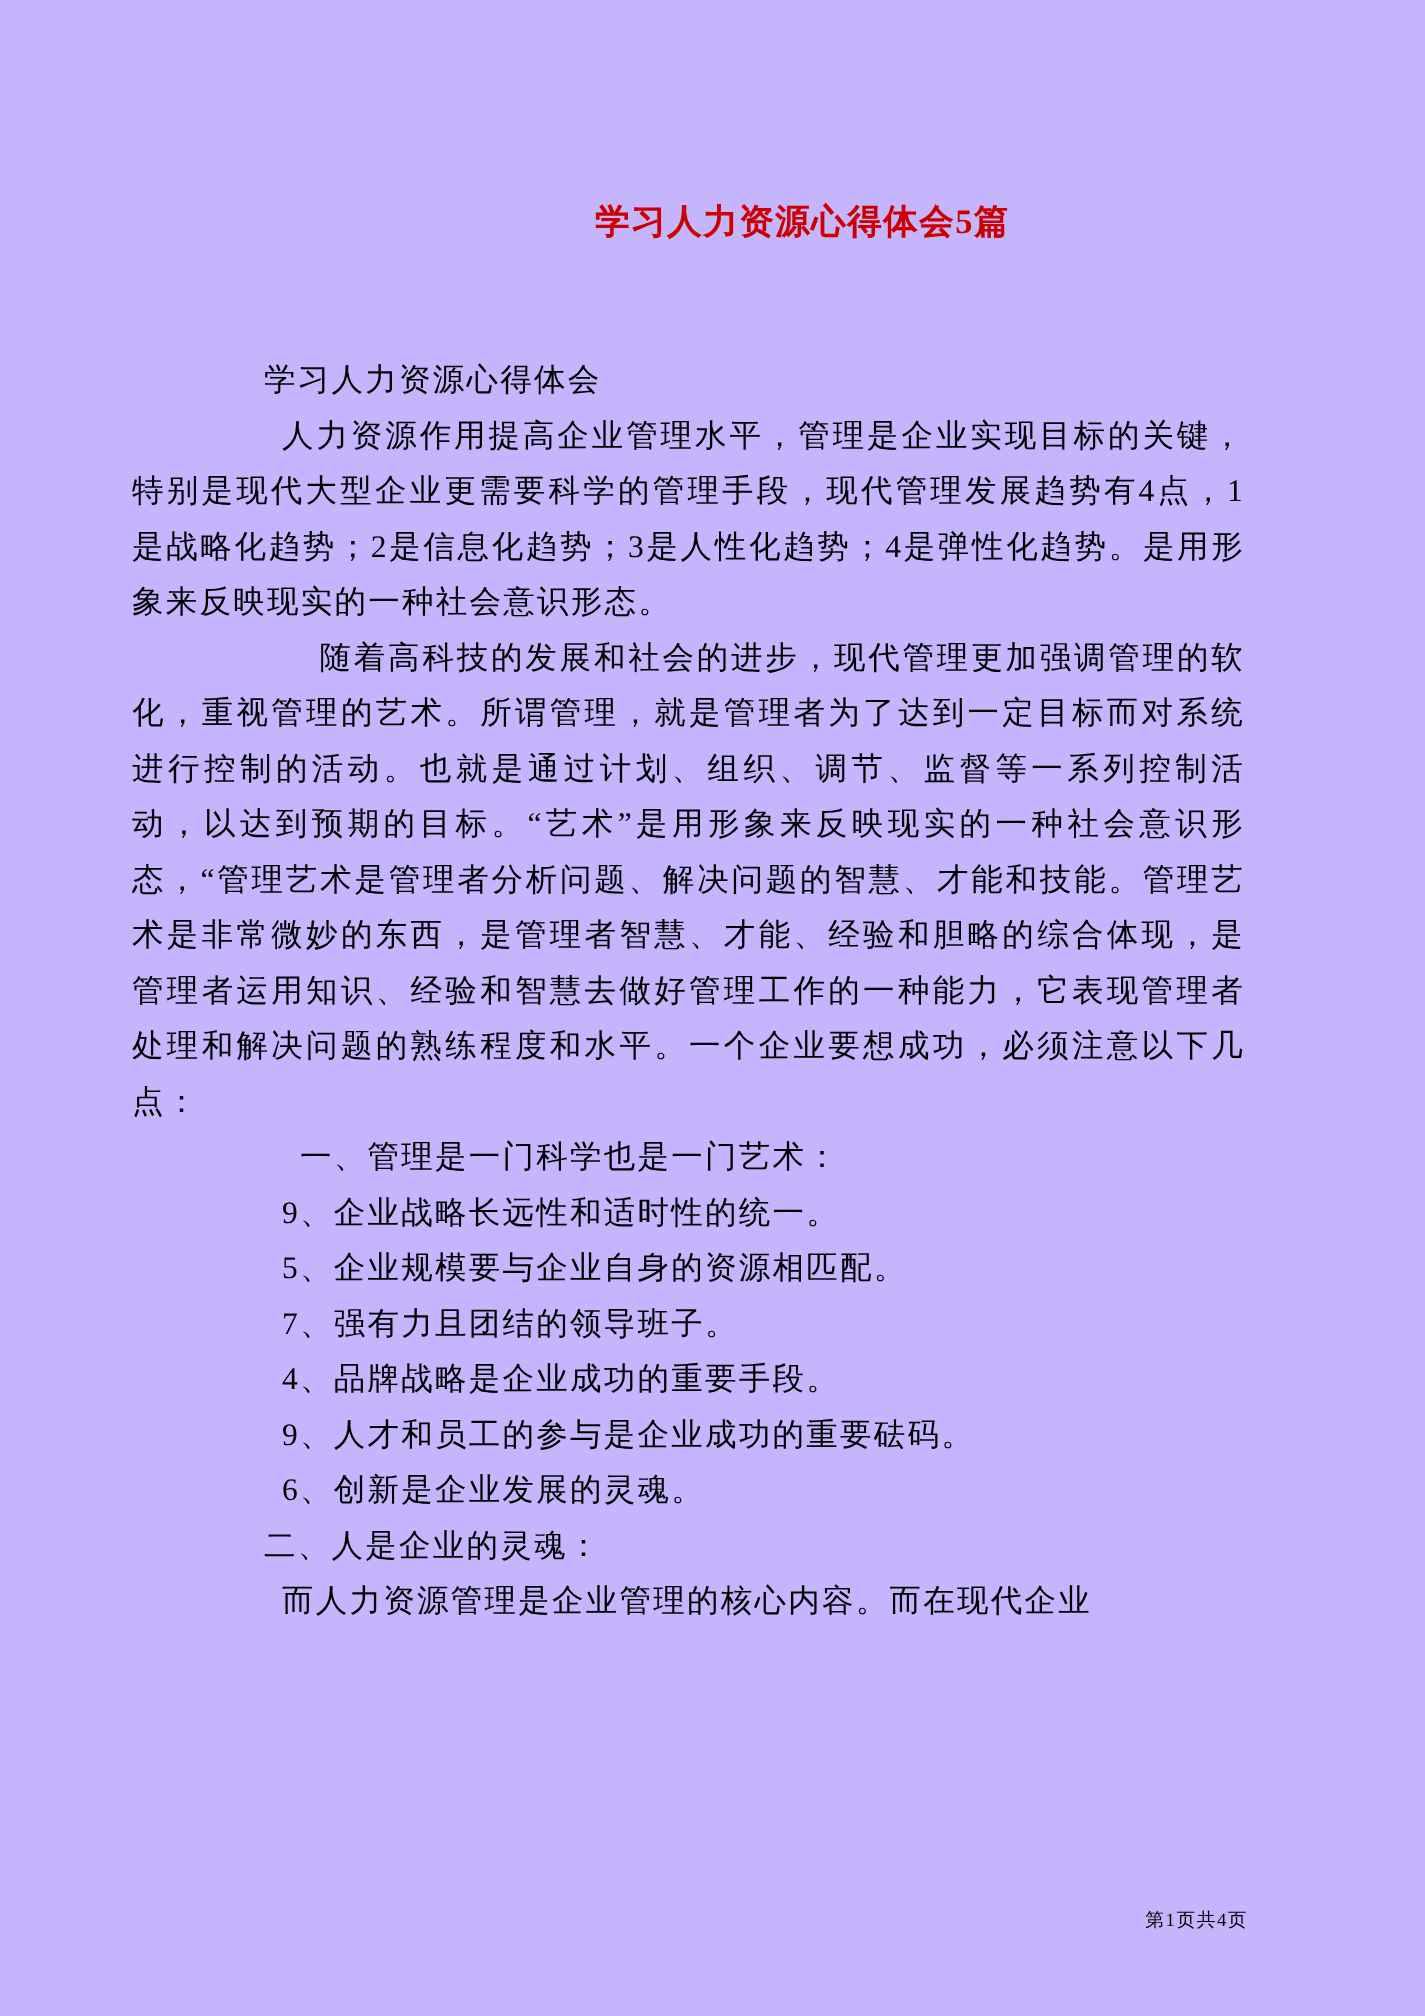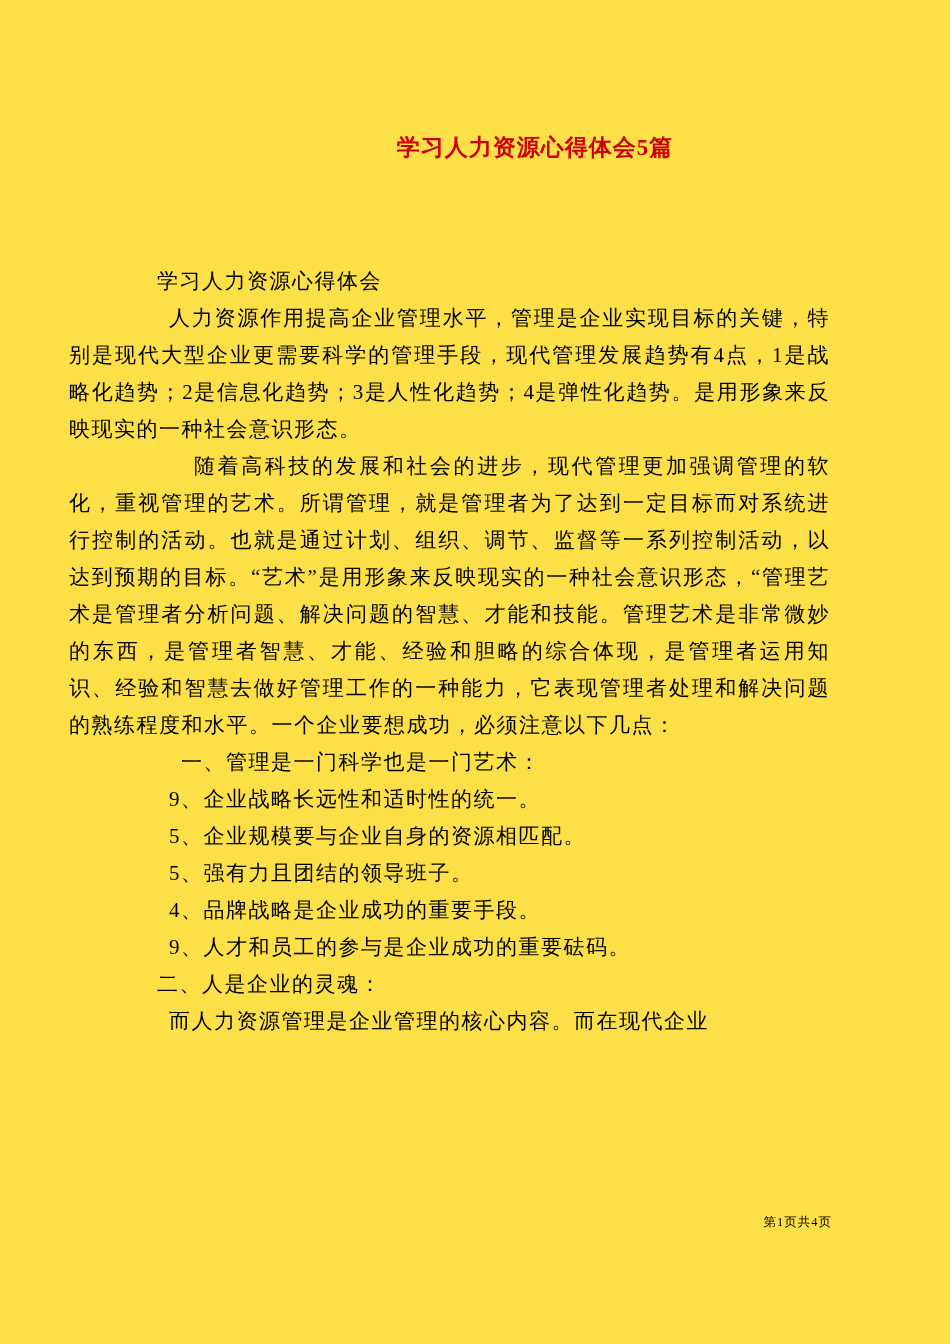--- a/index.html
+++ b/index.html
@@ -4,57 +4,57 @@
 <style>
   html, body {
     margin: 0;
     padding: 0;
     background: #ffffff;
   }
   .page {
     position: relative;
     width: 950px;
     height: 1344px;
-    background: #fde047;
+    background: #c4b5fd;
     font-family: "Liberation Serif", "DejaVu Serif", serif;
     color: #000000;
     overflow: hidden;
     box-sizing: border-box;
   }
   .doc-title {
     margin: 0;
     padding-top: 132px;
     padding-left: 120px;
     text-align: center;
     font-size: 23px;
     font-weight: bold;
     color: #cc0000;
     letter-spacing: 1px;
   }
   .doc-body {
-    margin-top: 100px;
-    padding-left: 69px;
+    margin-top: 72px;
+    padding-left: 88px;
     padding-right: 120px;
   }
   .para {
     margin: 0;
     font-size: 21px;
     line-height: 37px;
     letter-spacing: 1.5px;
     text-align: justify;
     text-justify: inter-character;
     word-break: break-all;
   }
   .ind-88  { text-indent: 88px; }
   .ind-100 { text-indent: 100px; }
   .ind-112 { text-indent: 112px; }
   .ind-125 { text-indent: 125px; }
   .page-footer {
     position: absolute;
-    top: 1214px;
+    top: 1272px;
     right: 118px;
     font-size: 12.5px;
     letter-spacing: 1px;
     color: #000000;
     font-family: "Liberation Serif", "DejaVu Serif", serif;
   }
 </style>
 </head>
 <body>
 
@@ -62,23 +62,24 @@
 
   <h1 class="doc-title" style="color: rgb(204, 0, 0);">学习人力资源心得体会5篇</h1>
 
   <div class="doc-body">
     <p class="para ind-88">学习人力资源心得体会</p>
     <p class="para ind-100">人力资源作用提高企业管理水平，管理是企业实现目标的关键，特别是现代大型企业更需要科学的管理手段，现代管理发展趋势有4点，1是战略化趋势；2是信息化趋势；3是人性化趋势；4是弹性化趋势。是用形象来反映现实的一种社会意识形态。</p>
     <p class="para ind-125">随着高科技的发展和社会的进步，现代管理更加强调管理的软化，重视管理的艺术。所谓管理，就是管理者为了达到一定目标而对系统进行控制的活动。也就是通过计划、组织、调节、监督等一系列控制活动，以达到预期的目标。“艺术”是用形象来反映现实的一种社会意识形态，“管理艺术是管理者分析问题、解决问题的智慧、才能和技能。管理艺术是非常微妙的东西，是管理者智慧、才能、经验和胆略的综合体现，是管理者运用知识、经验和智慧去做好管理工作的一种能力，它表现管理者处理和解决问题的熟练程度和水平。一个企业要想成功，必须注意以下几点：</p>
     <p class="para ind-112">一、管理是一门科学也是一门艺术：</p>
     <p class="para ind-100">9、企业战略长远性和适时性的统一。</p>
     <p class="para ind-100">5、企业规模要与企业自身的资源相匹配。</p>
-    <p class="para ind-100">5、强有力且团结的领导班子。</p>
+    <p class="para ind-100">7、强有力且团结的领导班子。</p>
     <p class="para ind-100">4、品牌战略是企业成功的重要手段。</p>
     <p class="para ind-100">9、人才和员工的参与是企业成功的重要砝码。</p>
+    <p class="para ind-100">6、创新是企业发展的灵魂。</p>
     <p class="para ind-88">二、人是企业的灵魂：</p>
     <p class="para ind-100">而人力资源管理是企业管理的核心内容。而在现代企业</p>
   </div>
 
   <div class="page-footer">
     <span>第1页共4页</span>
   </div>
 
 </div>
 

